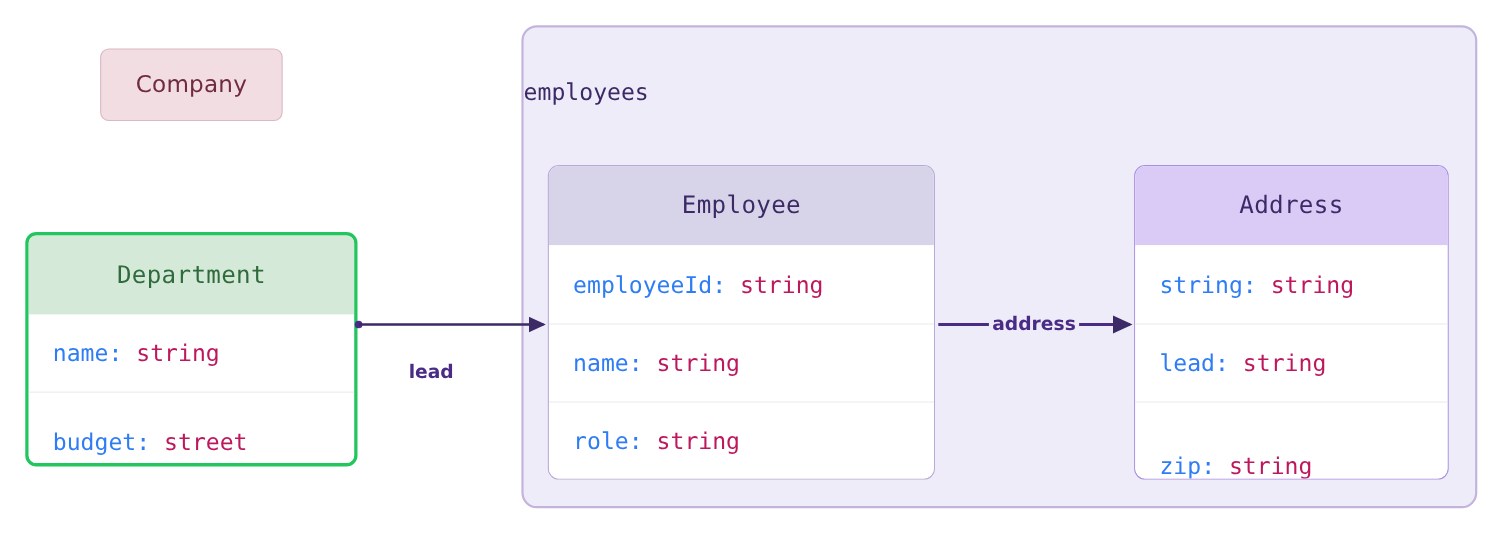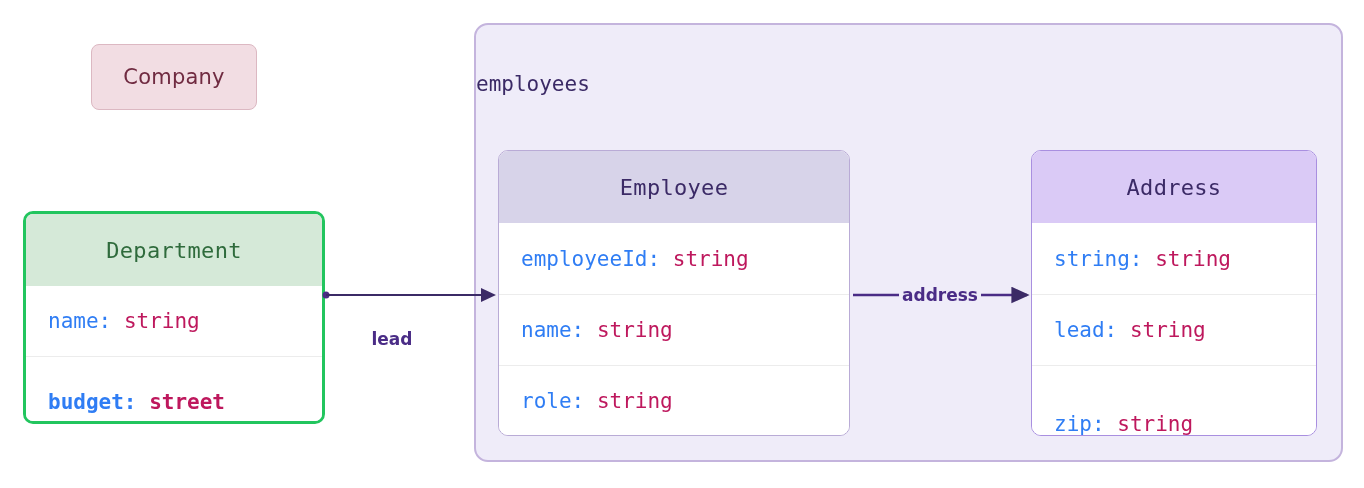--- a/index.html
+++ b/index.html
@@ -135,21 +135,21 @@
   </div>
 
   <div class="entity dept" style="left:23px; top:185px; width:302px; height:213px;">
     <div class="entity-header" style="height:72px;">
       <span>Department</span>
     </div>
     <div class="entity-rows">
       <div class="entity-row" style="height:70px;">
         <span class="field-name">name</span><span class="field-sep">: </span><span class="field-type">string</span>
       </div>
-      <div class="entity-row" style="height:90px;font-weight:bold;">
+      <div class="entity-row" style="height:90px;">
         <span class="field-name">budget</span><span class="field-sep">: </span><span class="field-type">street</span>
       </div>
     </div>
   </div>
 
   <div class="entity emp" style="left:498px; top:150px; width:352px; height:286px;">
     <div class="entity-header" style="height:72px;">
       <span>Employee</span>
     </div>
     <div class="entity-rows">

